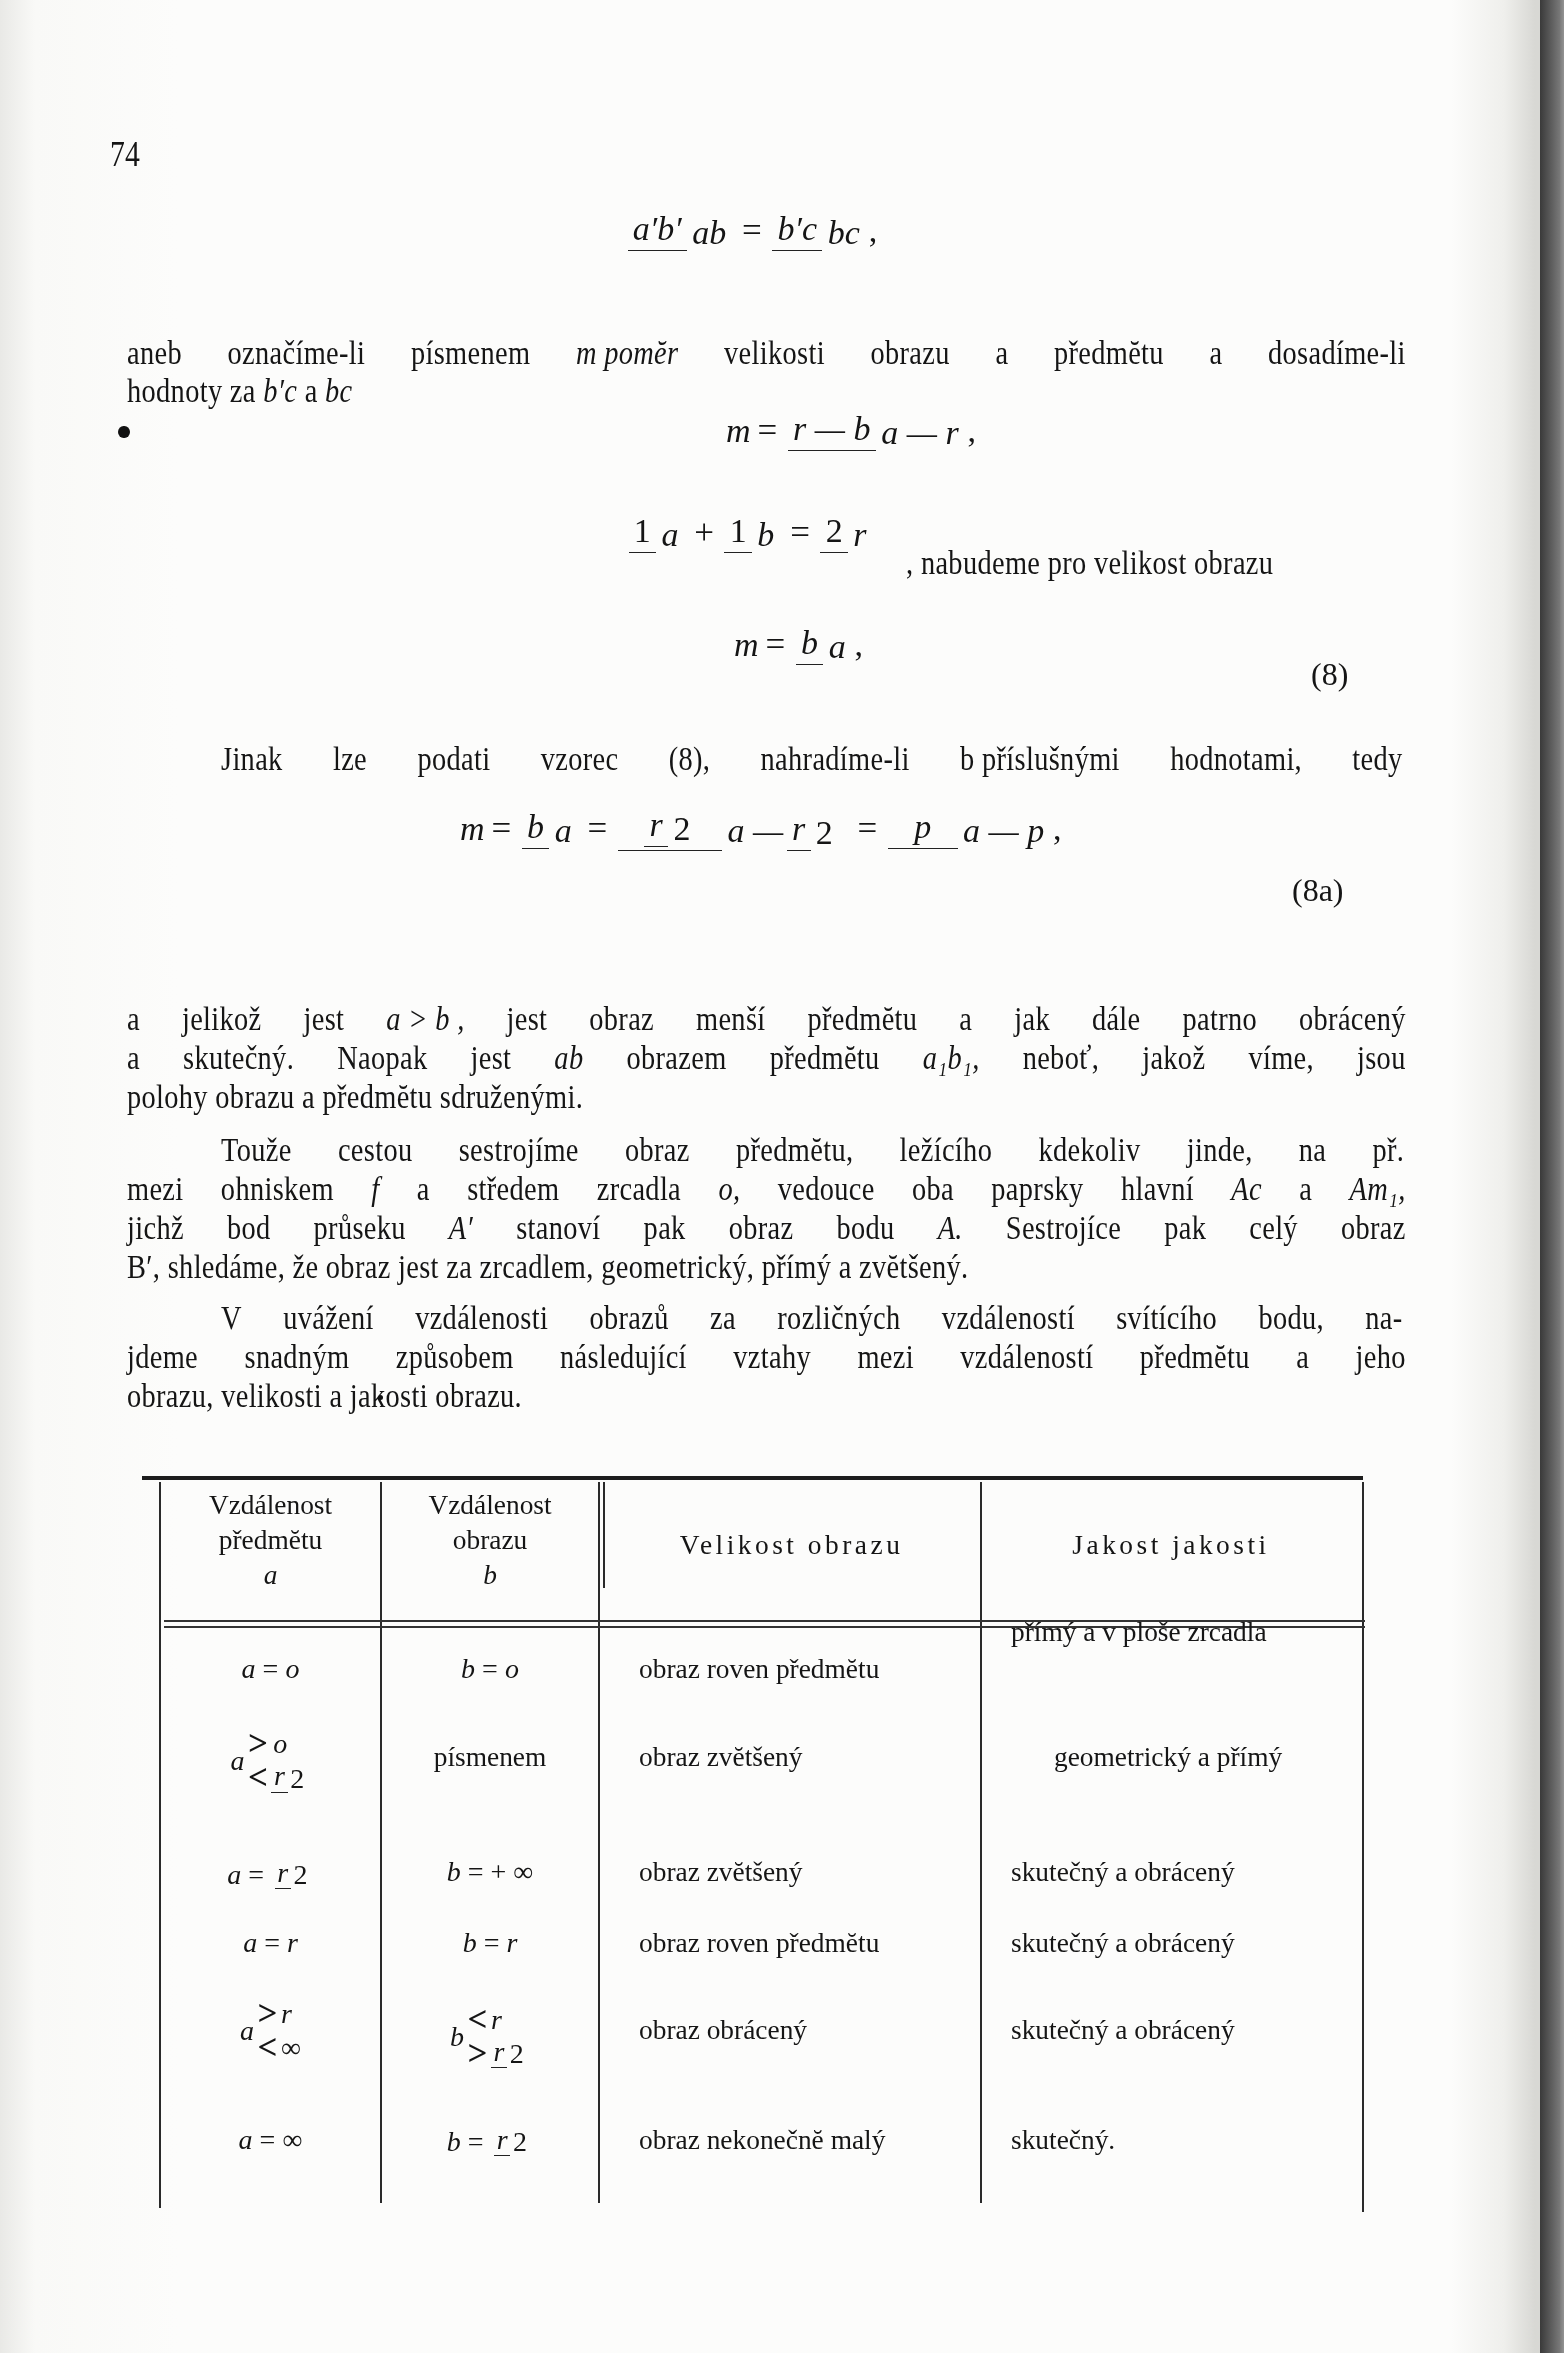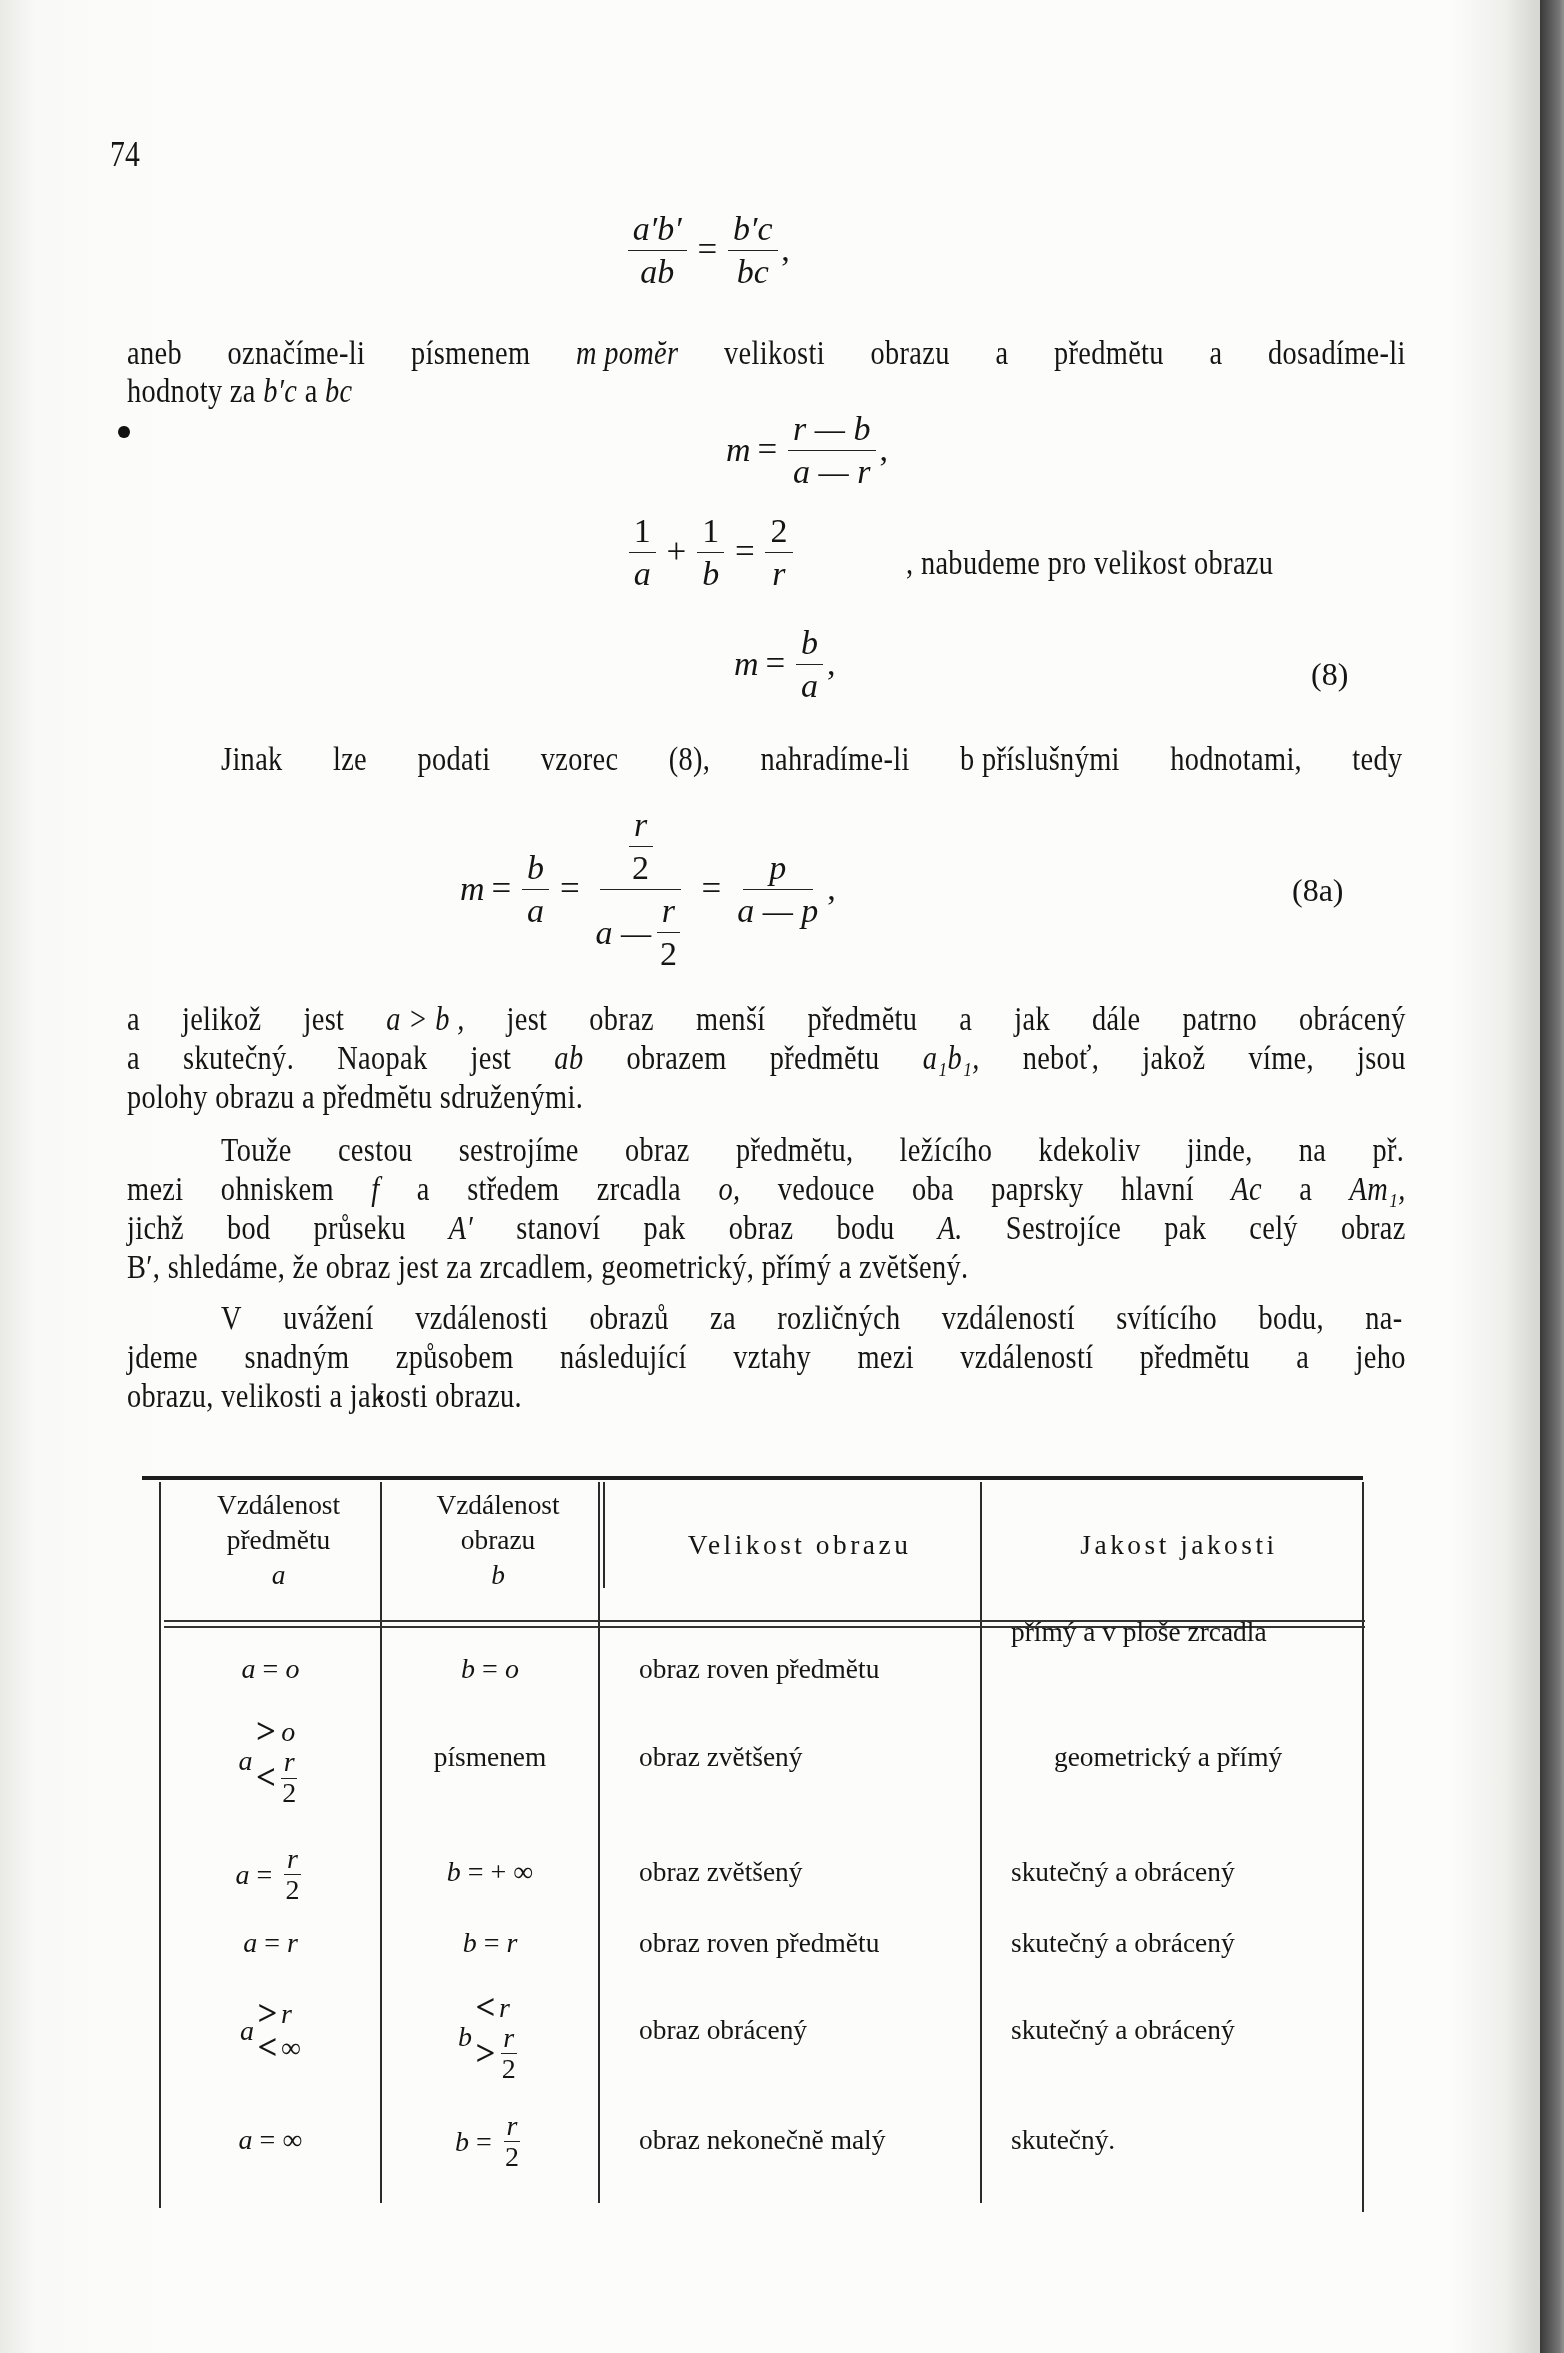--- a/index.html
+++ b/index.html
@@ -24,31 +24,31 @@
     font-size: 33px; line-height: 42px; letter-spacing: 0.4px;
     transform: scaleX(0.86); transform-origin: left top;
     white-space: nowrap;
   }
   .justify-line { display: flex; justify-content: space-between; }
   .it { font-style: italic; }
   .page-number { left: 110px; top: 135px; font-size: 35px; font-family: "Liberation Serif", serif; transform: scaleX(0.85); transform-origin: left top; }
 
   
   .math { font-family: "Liberation Serif", "DejaVu Serif", serif; font-size: 34px; display: flex; align-items: center; white-space: nowrap; }
-  .frac { display: inline-flex; flex-direction: column; align-items: center; margin: 0 3.5px; }
+  .frac { display: inline-flex; flex-direction: row; align-items: center; margin: 0 3.5px; }
   .frac .num { padding: 0 5.3px 3.5px; border-bottom: 1.8px solid #222; line-height: 35px; }
   .frac .den { padding: 3.5px 5.3px 0; line-height: 35px; }
   .op { margin: 0 7px; font-size: 35px; }
   .eqno { font-family: "Liberation Serif", serif; font-size: 32px; }
 
   
   .table-top-rule { position: absolute; left: 142px; top: 1476px; width: 1221px; height: 4.4px; background: #1d1d1d; }
   .table-vline { position: absolute; width: 1.8px; background: #2a2a2a; }
   .table-dbl-rule { position: absolute; left: 164px; width: 1201px; height: 1.8px; background: #333; }
-  .th { position: absolute; text-align: center; font-family: "Liberation Serif", serif; font-size: 27.4px; line-height: 35px; padding-left: 8px; }
+  .th { position: absolute; text-align: center; font-family: "Liberation Serif", serif; font-size: 27.4px; line-height: 35px; }
   .th.spaced { letter-spacing: 3.5px; }
   .td { position: absolute; font-family: "Liberation Serif", serif; font-size: 27.4px; line-height: 32px; white-space: nowrap; }
   .td.center { text-align: center; }
   .cell-math { position: absolute; font-family: "Liberation Serif", serif; font-size: 28px; display: flex; align-items: center; justify-content: center; white-space: nowrap; }
   .cell-math .frac .num, .cell-math .frac .den { line-height: 26.5px; padding: 0 2.7px; }
   .cell-math .frac .num { border-bottom: 1.8px solid #222; padding-bottom: 1.8px; }
   .cell-math .frac .den { padding-top: 1.8px; }
   .stack { display: inline-flex; flex-direction: column; align-items: flex-start; line-height: 34px; margin-left: 3.5px; }
   .rel { font-size: 35px; font-weight: bold; }
   .speck { position: absolute; border-radius: 50%; background: #111; }

